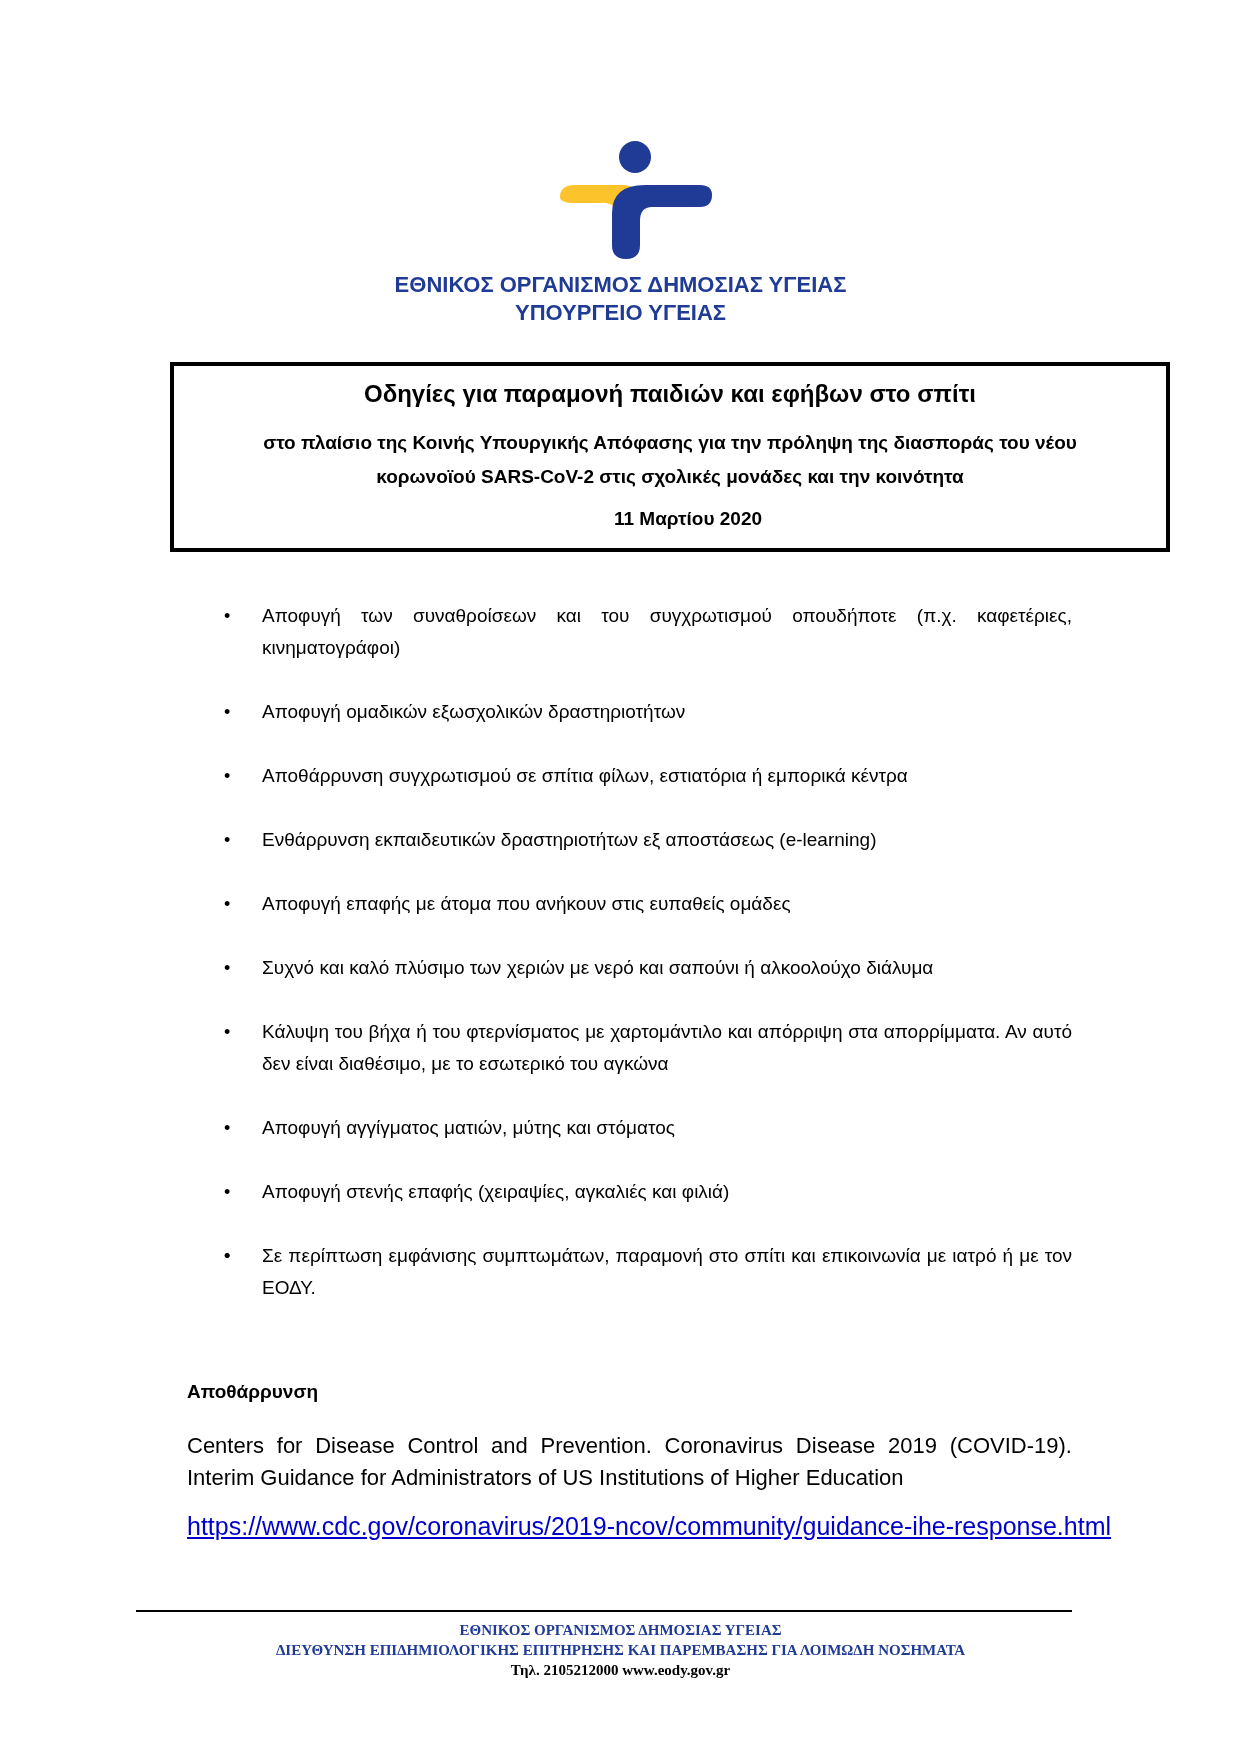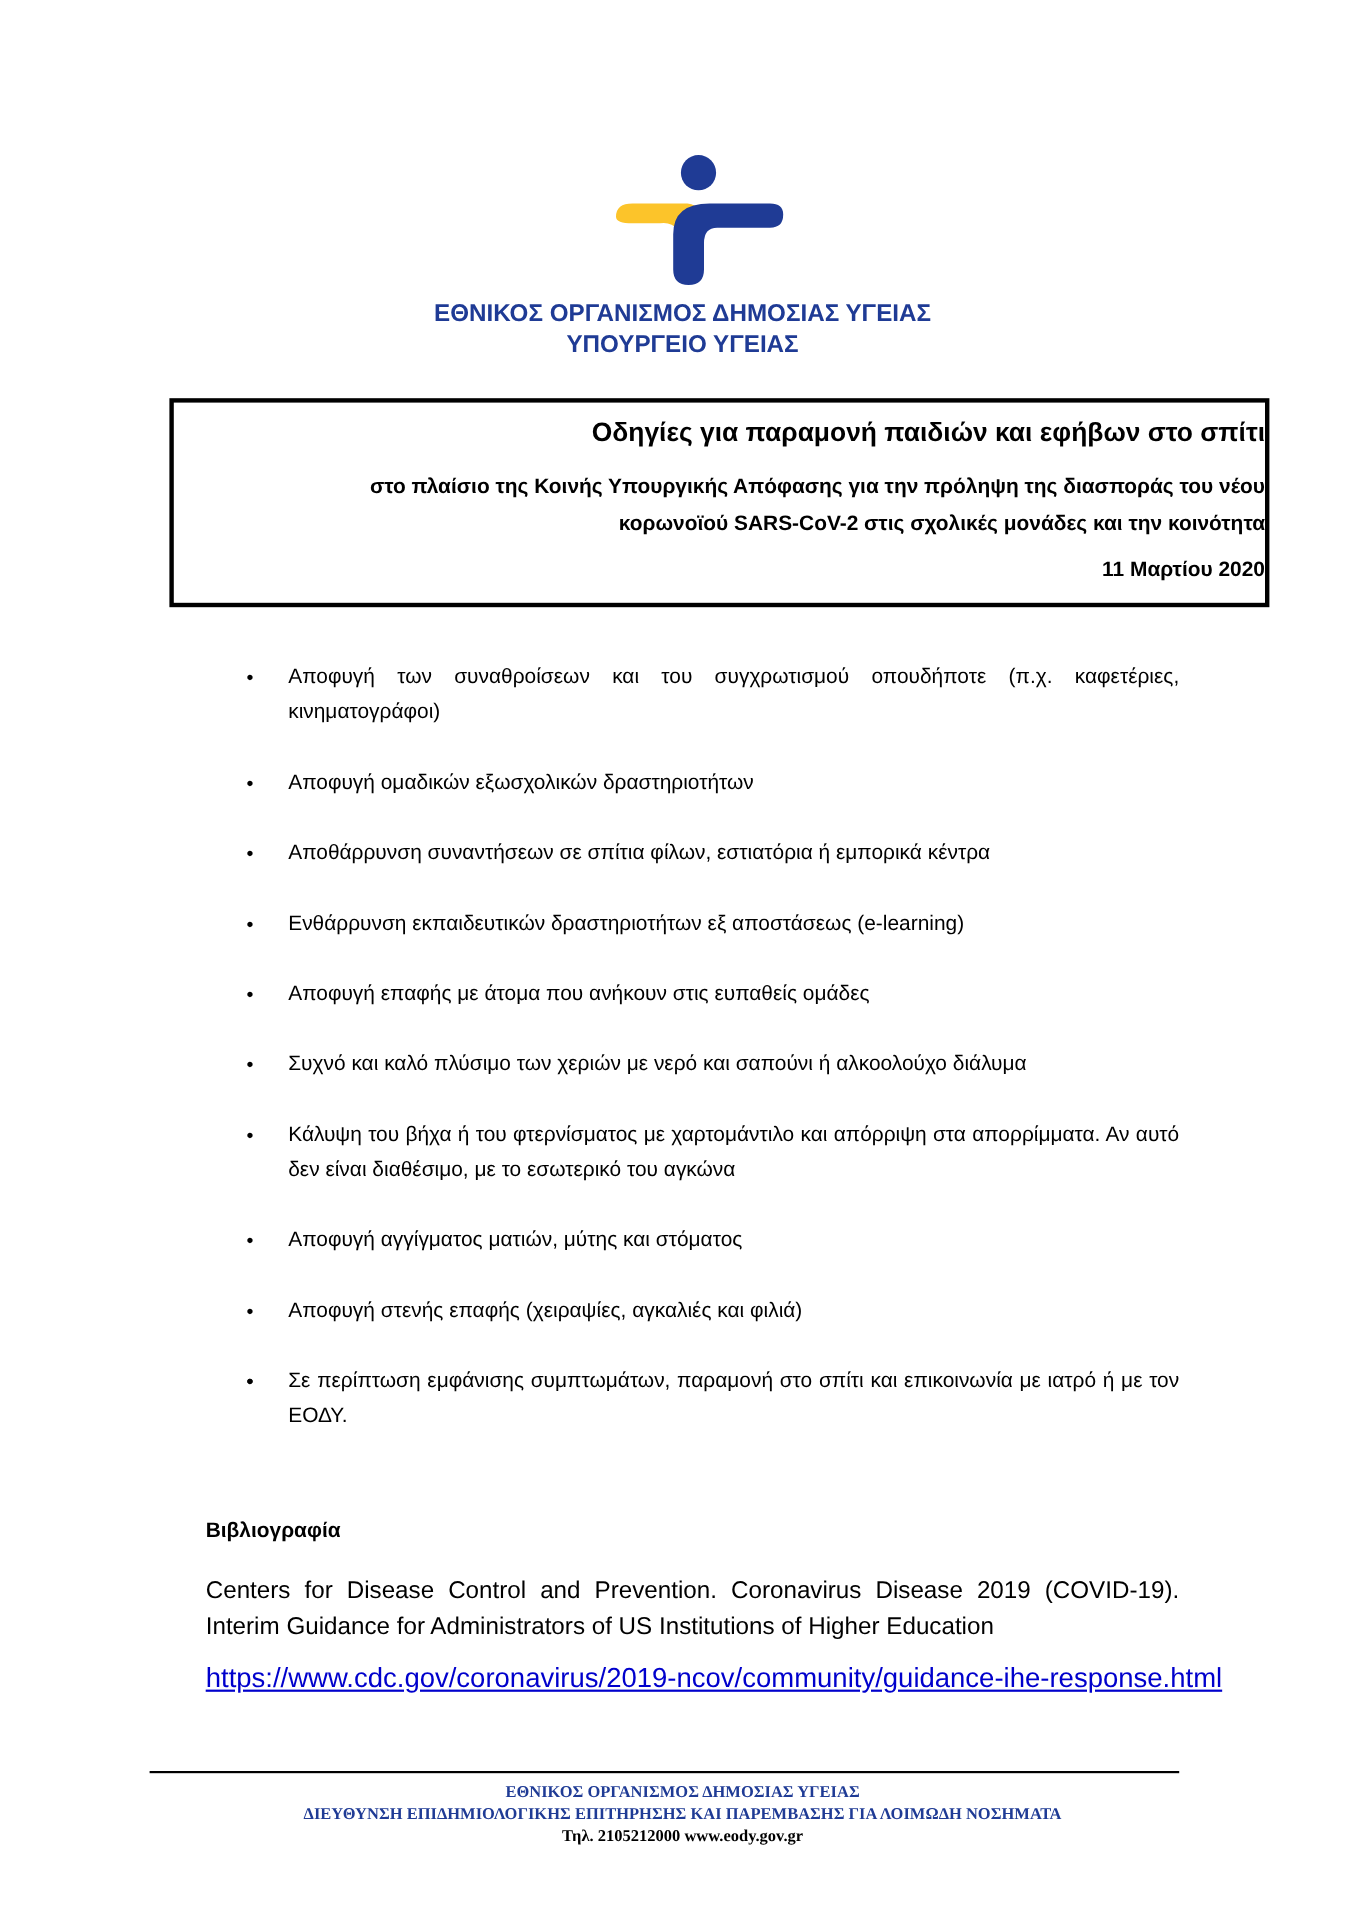--- a/index.html
+++ b/index.html
@@ -3,22 +3,22 @@
 <meta charset="utf-8">
 <style>
   html, body { margin: 0; padding: 0; background: #ffffff; }
   body { width: 1241px; height: 1754px; position: relative; overflow: hidden;
          font-family: "Liberation Sans", "DejaVu Sans", sans-serif; color: #000; }
   .logo { position: absolute; left: 540px; top: 135px; width: 190px; height: 130px; }
   .org-head { position: absolute; left: 0; width: 1241px; text-align: center;
               color: #1f3b95; font-weight: bold; font-size: 22px; letter-spacing: 0; }
   .org1 { top: 272px; }
   .org2 { top: 300px; }
-  .title-box { position: absolute; left: 154px; top: 362px; width: 1000px; height: 190px;
-               border: 4px solid #000; box-sizing: border-box; text-align: right; }
+  .title-box { position: absolute; left: 170px; top: 362px; width: 1000px; height: 190px;
+               border: 4px solid #000; box-sizing: border-box; text-align: center; }
   .title-box .t { font-weight: bold; font-size: 24px; margin-top: 14px; }
   .title-box .s { font-weight: bold; font-size: 19px; line-height: 34px; margin-top: 18px; }
   .title-box .d { font-weight: bold; font-size: 19px; margin-top: 14px; margin-left: 36px; }
   ul.list { position: absolute; left: 222px; top: 600px; width: 850px; margin: 0; padding: 0; list-style: none; }
   ul.list li { position: relative; padding-left: 40px; font-size: 19px; line-height: 32px;
                text-align: justify; margin-bottom: 32px; }
   ul.list li .bullet { position: absolute; left: 2px; top: 0; font-size: 18px; }
   .bib-title { position: absolute; left: 187px; top: 1381px; font-weight: bold; font-size: 19px; }
   .bib-text { position: absolute; left: 187px; top: 1430px; width: 885px; font-size: 22px; line-height: 32px; text-align: justify; }
   .bib-link { position: absolute; left: 187px; top: 1512px; font-size: 25px; color: #0000cc; text-decoration: underline; }
@@ -46,31 +46,31 @@
   <div class="s">
     <div>στο πλαίσιο της Κοινής Υπουργικής Απόφασης για την πρόληψη της διασποράς του νέου</div>
     <div>κορωνοϊού SARS-CoV-2 στις σχολικές μονάδες και την κοινότητα</div>
   </div>
   <div class="d">11 Μαρτίου 2020</div>
 </div>
 
 <ul class="list">
   <li><span class="bullet">•</span><span>Αποφυγή των συναθροίσεων και του συγχρωτισμού οπουδήποτε (π.χ. καφετέριες, κινηματογράφοι)</span></li>
   <li><span class="bullet">•</span><span>Αποφυγή ομαδικών εξωσχολικών δραστηριοτήτων</span></li>
-  <li><span class="bullet">•</span><span>Αποθάρρυνση συναντήσεων σε σπίτια φίλων, εστιατόρια ή εμπορικά κέντρα</span></li>
+  <li><span class="bullet">•</span><span>Αποθάρρυνση συγχρωτισμού σε σπίτια φίλων, εστιατόρια ή εμπορικά κέντρα</span></li>
   <li><span class="bullet">•</span><span>Ενθάρρυνση εκπαιδευτικών δραστηριοτήτων εξ αποστάσεως (e-learning)</span></li>
   <li><span class="bullet">•</span><span>Αποφυγή επαφής με άτομα που ανήκουν στις ευπαθείς ομάδες</span></li>
   <li><span class="bullet">•</span><span>Συχνό και καλό πλύσιμο των χεριών με νερό και σαπούνι ή αλκοολούχο διάλυμα</span></li>
   <li><span class="bullet">•</span><span>Κάλυψη του βήχα ή του φτερνίσματος με χαρτομάντιλο και απόρριψη στα απορρίμματα. Αν αυτό δεν είναι διαθέσιμο, με το εσωτερικό του αγκώνα</span></li>
   <li><span class="bullet">•</span><span>Αποφυγή αγγίγματος ματιών, μύτης και στόματος</span></li>
   <li><span class="bullet">•</span><span>Αποφυγή στενής επαφής (χειραψίες, αγκαλιές και φιλιά)</span></li>
   <li><span class="bullet">•</span></li>
   <li><span class="bullet">•</span><span>Σε περίπτωση εμφάνισης συμπτωμάτων, παραμονή στο σπίτι και επικοινωνία με ιατρό ή με τον ΕΟΔΥ.</span></li>
 </ul>
 
-<div class="bib-title">Βιβλιογραφία</div>
+<div class="bib-title">Αποθάρρυνση</div>
 <div class="bib-text">Centers for Disease Control and Prevention. Coronavirus Disease 2019 (COVID-19). Interim Guidance for Administrators of US Institutions of Higher Education</div>
 <a class="bib-link">https://www.cdc.gov/coronavirus/2019-ncov/community/guidance-ihe-response.html</a>
 
 <div class="footer-rule"></div>
 <div class="footer f1">ΕΘΝΙΚΟΣ ΟΡΓΑΝΙΣΜΟΣ ΔΗΜΟΣΙΑΣ ΥΓΕΙΑΣ</div>
 <div class="footer f2">ΔΙΕΥΘΥΝΣΗ ΕΠΙΔΗΜΙΟΛΟΓΙΚΗΣ ΕΠΙΤΗΡΗΣΗΣ ΚΑΙ ΠΑΡΕΜΒΑΣΗΣ ΓΙΑ ΛΟΙΜΩΔΗ ΝΟΣΗΜΑΤΑ</div>
 <div class="footer f3">Τηλ. 2105212000 www.eody.gov.gr</div>
 
 </body></html>

